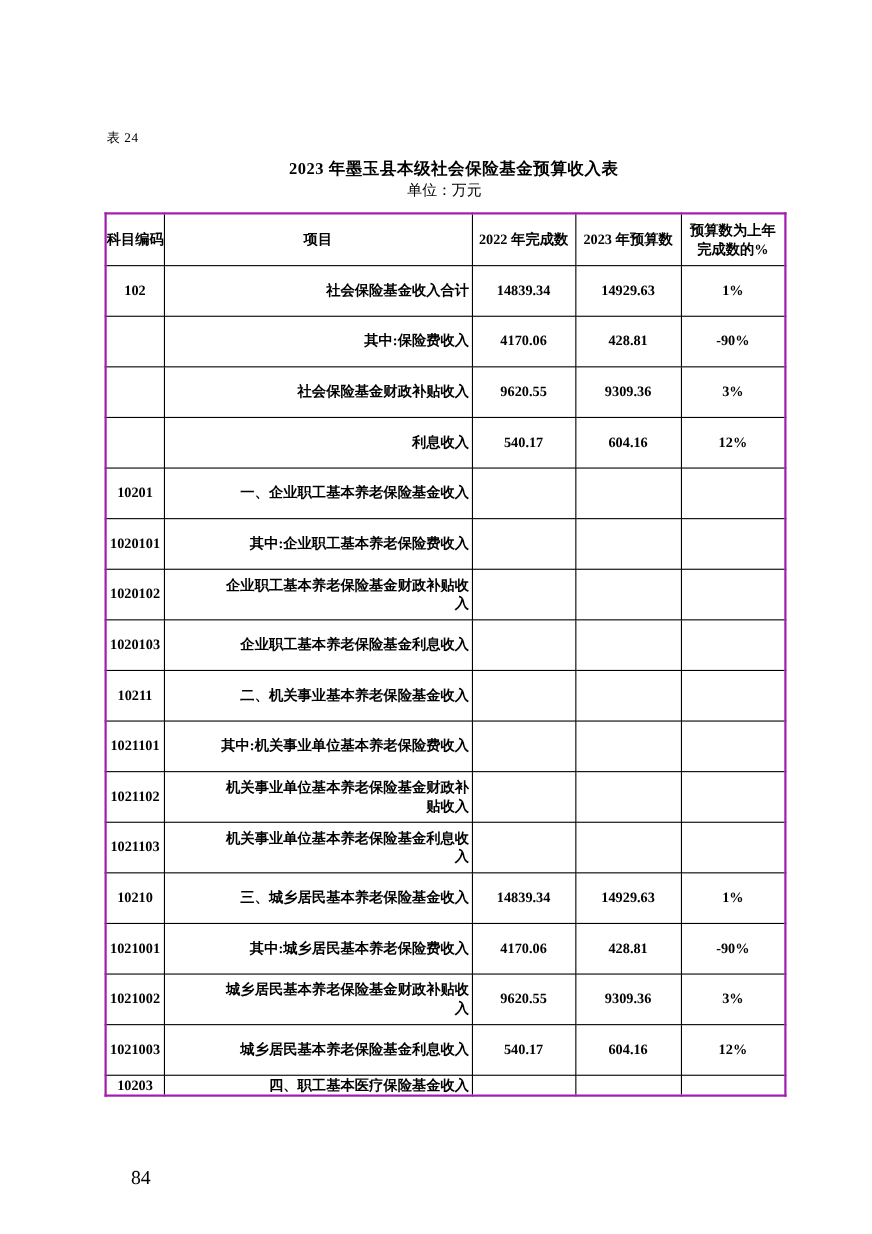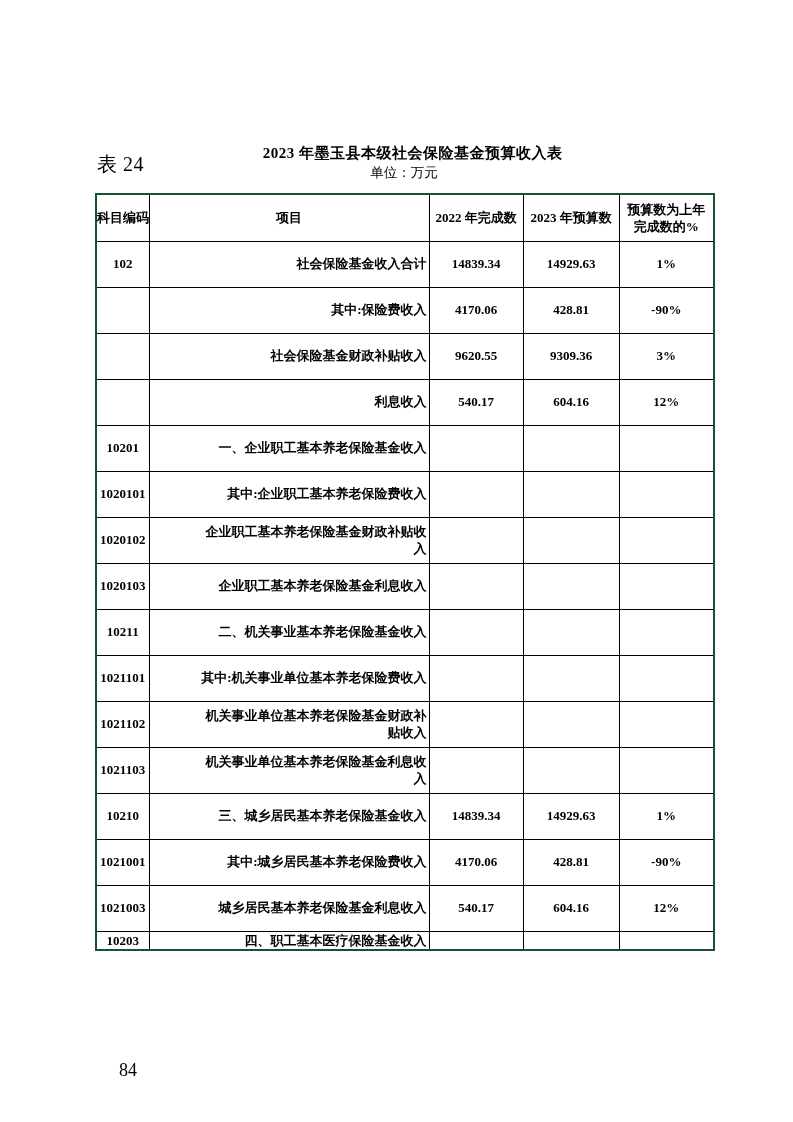--- a/index.html
+++ b/index.html
@@ -7,37 +7,37 @@
     position:relative;
     width:793px;height:1122px;
     background:#ffffff;
     margin:0 auto;
     font-family:"Liberation Serif","DejaVu Serif",serif;
     color:#000;
     overflow:hidden;
   }
   .table-label{
     position:absolute;left:97px;top:117px;
-    font-size:20px;letter-spacing:0.5px;margin-top:34px;
+    font-size:12px;letter-spacing:0.5px;
   }
   .doc-title{
     position:absolute;left:16px;top:144px;width:100%;
     margin:0;text-align:center;
     font-size:15px;font-weight:bold;letter-spacing:0.5px;
   }
   .unit-note{
     position:absolute;left:95px;top:164px;width:618px;
     text-align:center;font-size:13.5px;
   }
   table.budget{
     position:absolute;left:95px;top:193px;
     width:618px;
     border-collapse:collapse;
     table-layout:fixed;
-    border:2px solid #14532d;
+    border:2px solid #a21caf;
   }
   .budget th,.budget td{
     border:1px solid #000;
     padding:0;
     vertical-align:middle;
     font-size:13px;
     line-height:1.32;
     overflow:hidden;
   }
   .budget thead tr{height:47px;}
@@ -182,20 +182,27 @@
           <td>1%</td>
         </tr>
         <tr>
           <td>1021001</td>
           <td class="item">其中:城乡居民基本养老保险费收入</td>
           <td>4170.06</td>
           <td>428.81</td>
           <td>-90%</td>
         </tr>
         <tr>
+          <td>1021002</td>
+          <td class="item indent">城乡居民基本养老保险基金财政补贴收入</td>
+          <td>9620.55</td>
+          <td>9309.36</td>
+          <td>3%</td>
+        </tr>
+        <tr>
           <td>1021003</td>
           <td class="item indent">城乡居民基本养老保险基金利息收入</td>
           <td>540.17</td>
           <td>604.16</td>
           <td>12%</td>
         </tr>
         <tr>
           <td>10203</td>
           <td class="item">四、职工基本医疗保险基金收入</td>
           <td></td>

